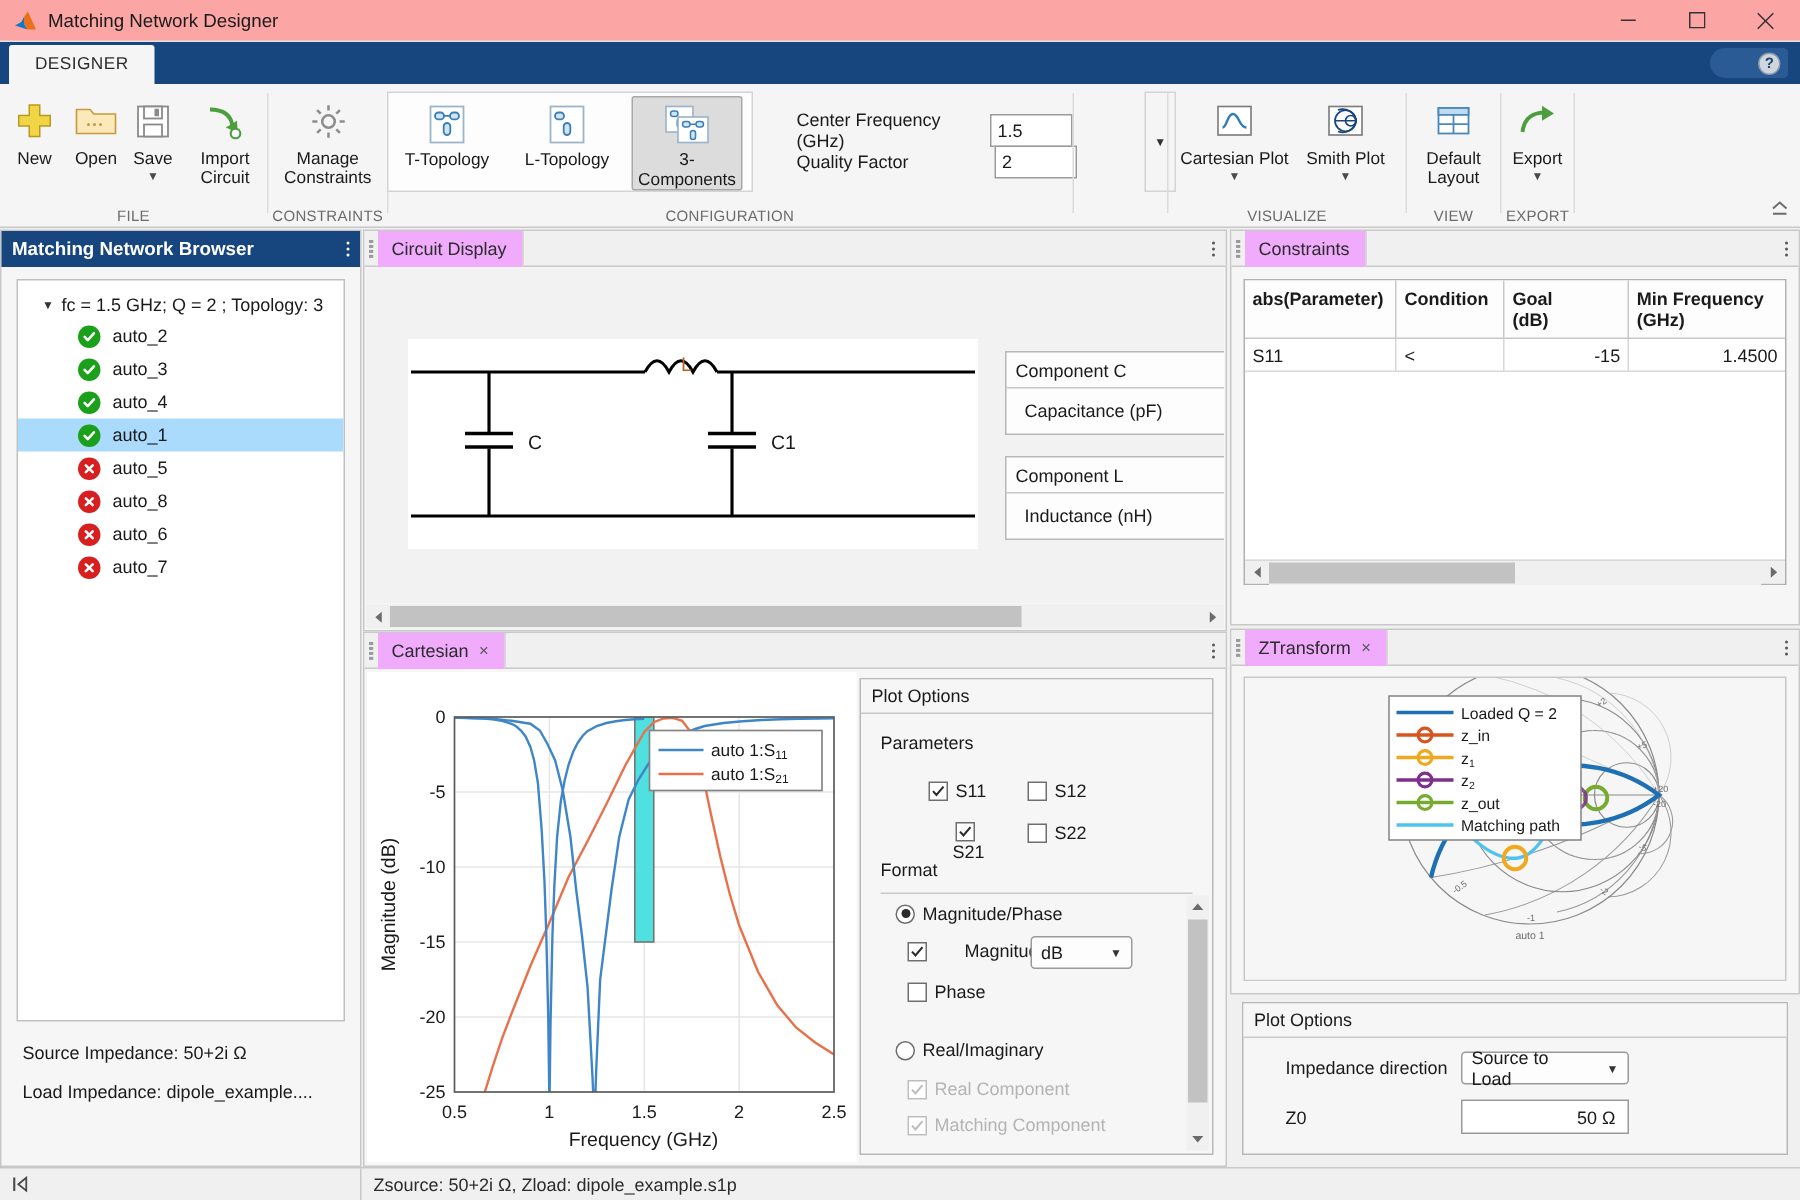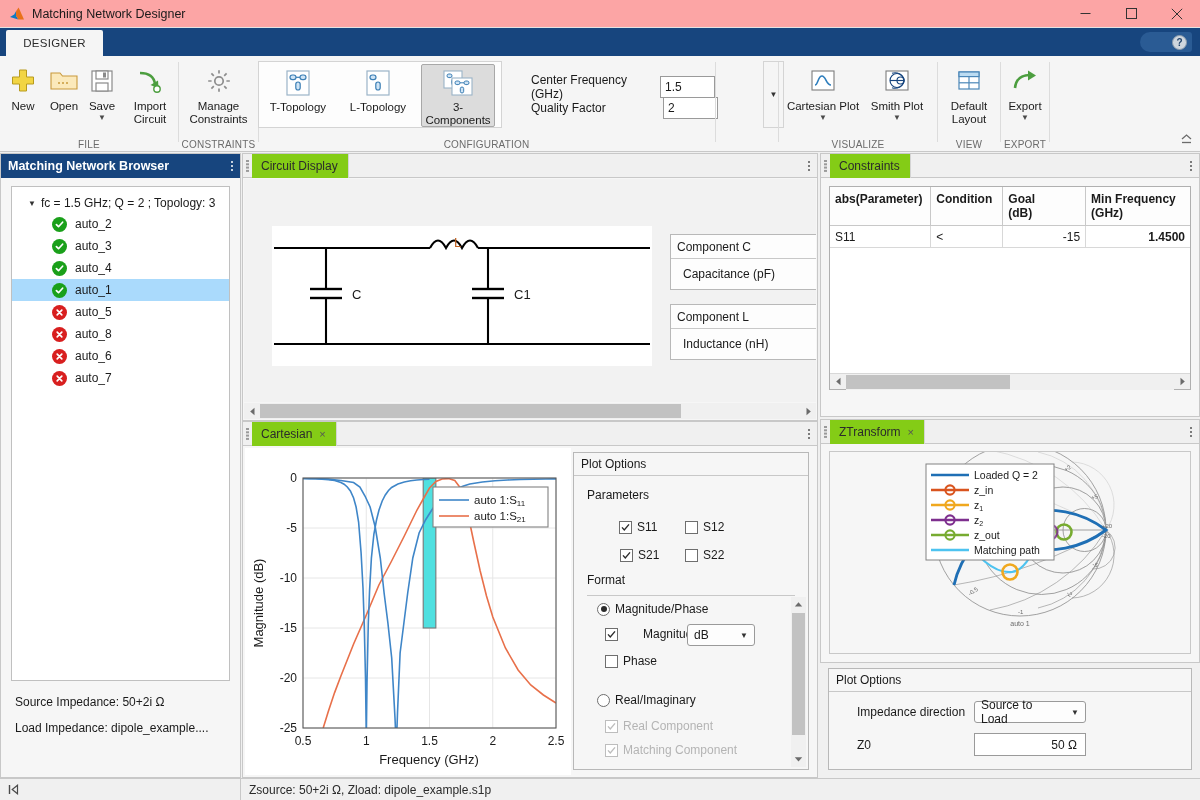--- a/index.html
+++ b/index.html
@@ -104,21 +104,21 @@
   .panel { position:absolute; background:#f6f6f6; border:1px solid #c8c8c8; }
   .panel-header {
     position:absolute; left:0; top:0; height:24px; width:100%;
     background:#f0f0f0; border-bottom:1px solid #c8c8c8;
     display:flex; align-items:center;
   }
   .panel-header.dark { background:#17457e; border-bottom:none; }
   .panel-title-dark { color:#fff; font-size:12.5px; font-weight:bold; padding-left:7px; }
   .grip { width:9px; height:24px; display:flex; align-items:center; justify-content:center; }
   .panel-tab {
-    height:24px; padding:0 10px 0 9px; background:#84cc16;
+    height:24px; padding:0 10px 0 9px; background:#f0abfc;
     display:flex; align-items:center; gap:7px;
     border-right:1px solid #d4d4d4; font-size:12px; color:#2b2b2b;
   }
   .tab-x { font-size:11px; color:#555; }
   .kebab { margin-left:auto; margin-right:7px; display:flex; flex-direction:column; gap:2px; }
   .kebab i { width:2px; height:2px; background:#555; border-radius:50%; display:block; }
   .kebab.light i { background:#ffffff; }
 
   
   .tree {
@@ -655,21 +655,21 @@
               <span>Min Frequency</span><br>
               <span>(GHz)</span>
             </th>
           </tr>
         </thead>
         <tbody>
           <tr>
             <td>S11</td>
             <td>&lt;</td>
             <td class="num">-15</td>
-            <td class="num" style="border-right:none;font-weight:bold;">1.4500</td>
+            <td class="num" style="border-right:none;">1.4500</td>
           </tr>
         </tbody>
       </table>
 
       <div class="hscroll" style="left:0; right:0; bottom:0; border-top:1px solid #d8d8d8;">
         <span class="arrow">
           <svg width="7" height="9" viewBox="0 0 7 9">
               <path d="M5.5 0.8 L1.2 4.5 L5.5 8.2 Z" fill="#6b6b6b"></path>
             </svg>
         </span>
@@ -791,21 +791,21 @@
             <svg width="9" height="9" viewBox="0 0 9 9">
                 <path d="M1 4.4 L3.3 7 L8 1.4" fill="none" stroke="#2b2b2b" stroke-width="1.4"></path>
               </svg>
           </span>
           <span>S11</span>
         </div>
         <div style="position:absolute; left:110px; top:43px;" class="chk">
           <span class="chkbox"></span>
           <span>S12</span>
         </div>
-        <div style="position:absolute; left:45px; top:71px;" class="chk">
+        <div style="position:absolute; left:60px; top:71px;flex-direction:column;" class="chk">
           <span class="chkbox">
             <svg width="9" height="9" viewBox="0 0 9 9">
                 <path d="M1 4.4 L3.3 7 L8 1.4" fill="none" stroke="#2b2b2b" stroke-width="1.4"></path>
               </svg>
           </span>
           <span>S21</span>
         </div>
         <div style="position:absolute; left:110px; top:71px;" class="chk">
           <span class="chkbox"></span>
           <span>S22</span>

